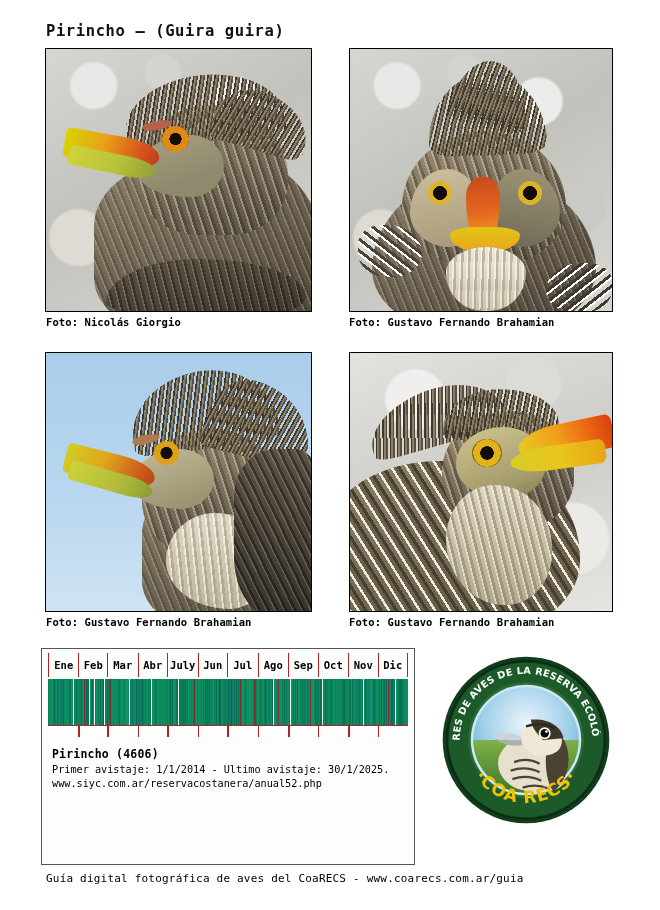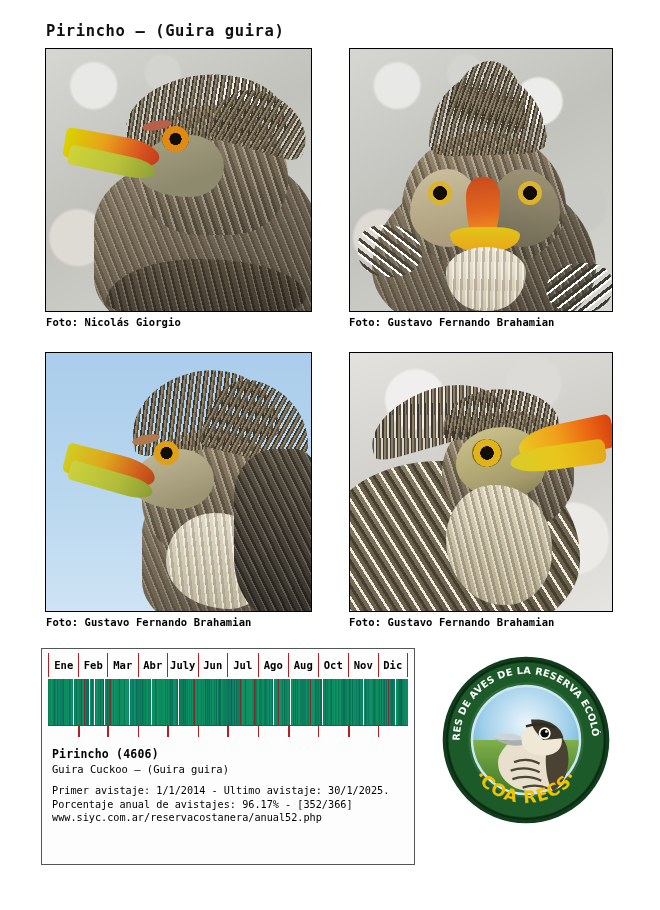--- a/index.html
+++ b/index.html
@@ -203,21 +203,21 @@
 
     <div class="months" id="months-row">
         <div class="mcell" style="left: 0%; width: 8.46995%;">Ene</div>
         <div class="mcell" style="left: 8.46995%; width: 7.9235%;">Feb</div>
         <div class="mcell" style="left: 16.3934%; width: 8.46995%;">Mar</div>
         <div class="mcell" style="left: 24.8634%; width: 8.19672%; text-align: center;">Abr</div>
         <div class="mcell" style="left: 33.0601%; width: 8.46995%;">July</div>
         <div class="mcell" style="left: 41.5301%; width: 8.19672%;">Jun</div>
         <div class="mcell" style="left: 49.7268%; width: 8.46995%;">Jul</div>
         <div class="mcell" style="left: 58.1967%; width: 8.46995%;">Ago</div>
-        <div class="mcell" style="left: 66.6667%; width: 8.19672%;">Aug</div>
+        <div class="mcell" style="left: 66.6667%; width: 8.19672%;">Sep</div>
         <div class="mcell" style="left: 74.8634%; width: 8.46995%;">Oct</div>
         <div class="mcell" style="left: 83.3333%; width: 8.19672%;">Nov</div>
         <div class="mcell mcap" style="left: 91.5301%; width: 8.46995%;">Dic</div>
       </div>
 
     <div class="barcode">
       <div class="stripes" id="stripes">
           <i style="left: 0%; width: 0.273224%; background: rgb(10, 127, 85);"></i>
           <i style="left: 0.273224%; width: 0.273224%; background: rgb(11, 138, 92);"></i>
           <i style="left: 0.546448%; width: 0.273224%; background: rgb(11, 138, 92);"></i>
@@ -596,23 +596,21 @@
         <i style="left: 49.7268%;"></i>
         <i style="left: 58.1967%;"></i>
         <i style="left: 66.6667%;"></i>
         <i style="left: 74.8634%;"></i>
         <i style="left: 83.3333%;"></i>
         <i style="left: 91.5301%;"></i>
       </div>
 
     <div class="panel-text">
       <div class="sp-name">Pirincho (4606)</div>
-      <div class="sp-en">Guira Cuckoo – (Guira guira)</div>
       <div class="stat">Primer avistaje: 1/1/2014 - Ultimo avistaje: 30/1/2025.</div>
-      <div class="stat">Porcentaje anual de avistajes: 96.17% - [352/366]</div>
       <div class="src" style="margin-top:0">www.siyc.com.ar/reservacostanera/anual52.php</div>
     </div>
   </div>
 
   <div class="logo">
     <svg viewBox="0 0 200 200">
       <defs>
         <path id="arcTop" d="M 22,100 A 78,78 0 0 1 178,100"></path>
         <path id="arcBot" d="M 26,100 A 74,74 0 0 0 174,100"></path>
         <radialGradient id="sky" cx="50%" cy="34%" r="70%">
@@ -655,13 +653,14 @@
 
       <text font-family="DejaVu Sans, sans-serif" font-size="11.4" font-weight="bold" fill="#ffffff" letter-spacing="0.3">
         <textPath href="#arcTop" startOffset="50%" text-anchor="middle" id="ringTextPath">CLUB DE OBSERVADORES DE AVES DE LA RESERVA ECOLÓGICA COSTANERA SUR</textPath>
       </text>
       <text font-family="DejaVu Sans, sans-serif" font-size="20" font-weight="bold" fill="#f2c200" letter-spacing="1.4">
         <textPath href="#arcBot" startOffset="50%" text-anchor="middle" id="bottomTextPath">·COA RECS·</textPath>
       </text>
     </svg>
   </div>
 
+  <div class="footer">Guía digital fotográfica de aves del CoaRECS - www.coarecs.com.ar/guia</div>
 </div>
 
 </body></html>

